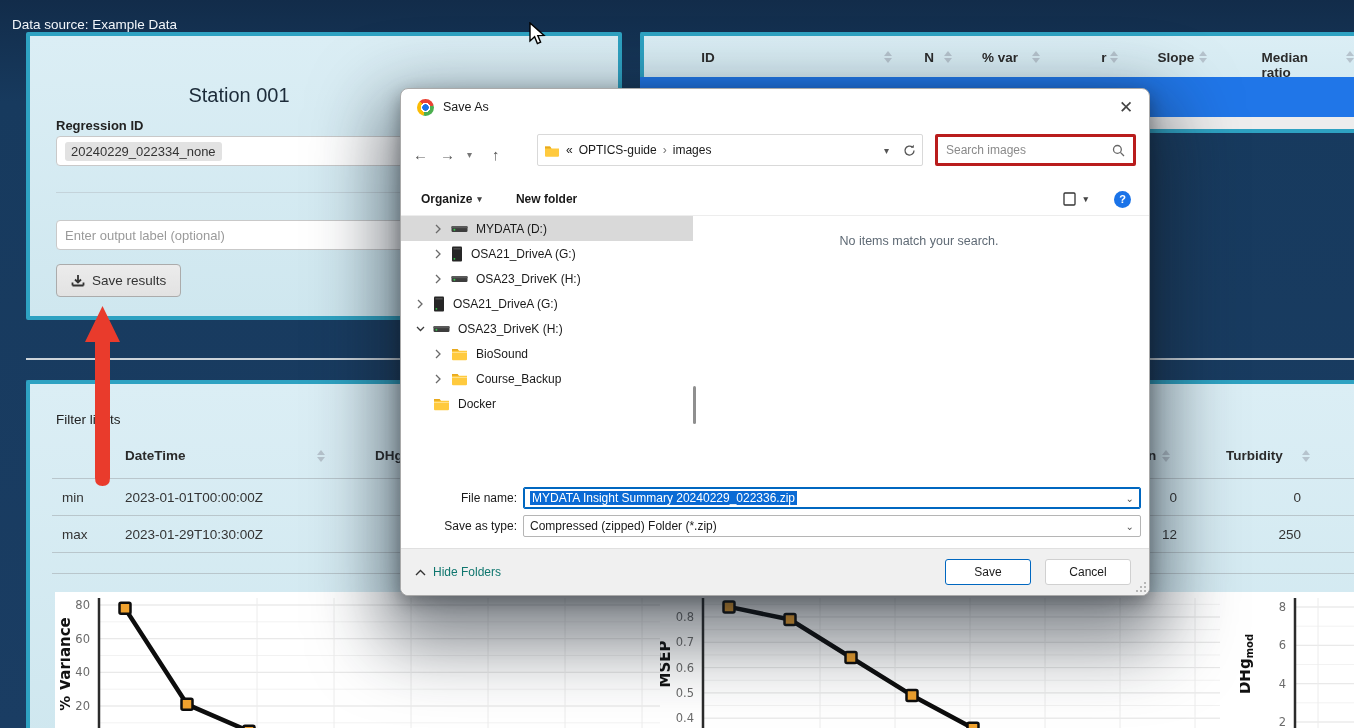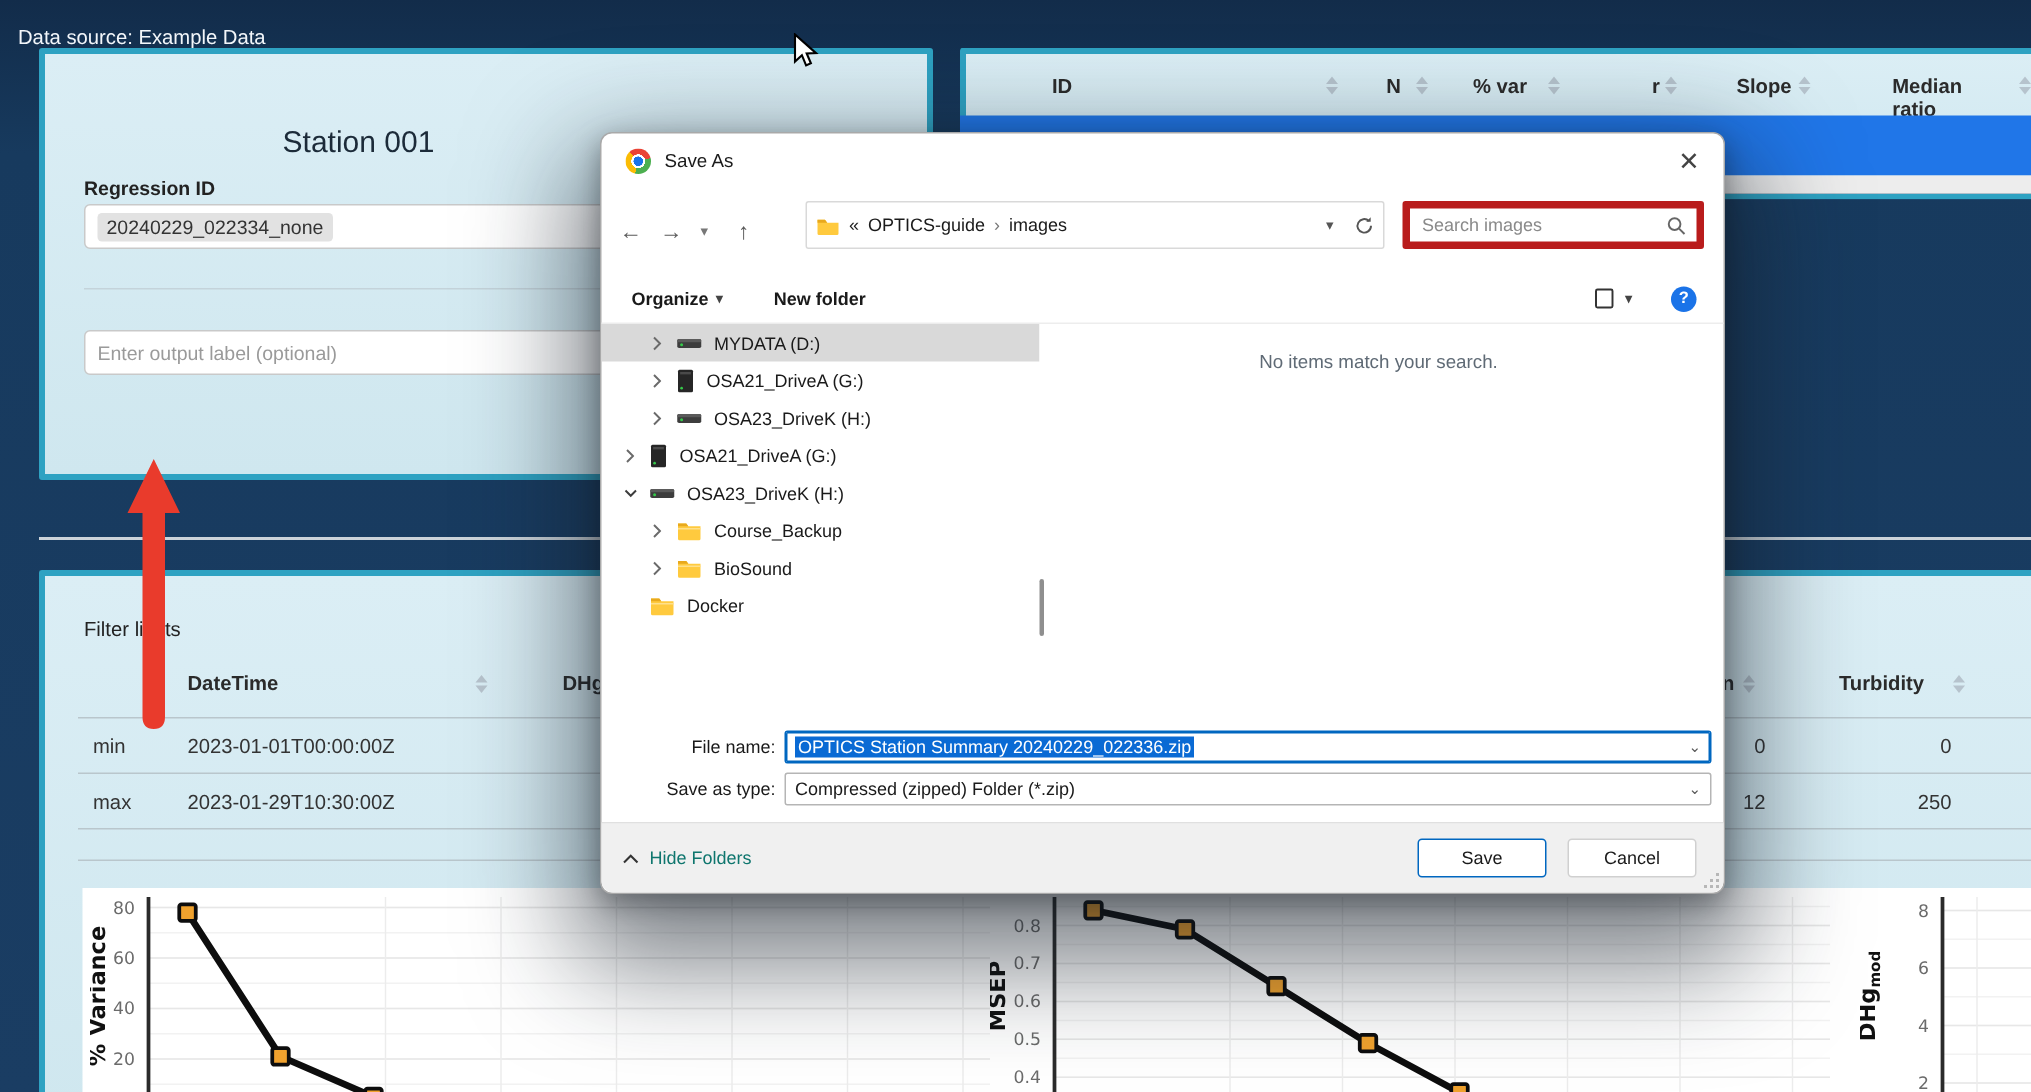--- a/index.html
+++ b/index.html
@@ -61,21 +61,21 @@
     background:radial-gradient(circle at 50% 50%, #1a73e8 0 26%, #fff 27% 38%, rgba(0,0,0,0) 39%),
       conic-gradient(from -45deg,#ea4335 0 120deg,#4caf50 0 240deg,#fbbc05 0 360deg);}
   #dlg-close{position:absolute;right:0;top:0;width:46px;height:36px;display:flex;align-items:center;justify-content:center;
     font-size:17px;color:#444;cursor:pointer;border-top-right-radius:8px;}
   #dlg-nav{position:absolute;left:0;right:0;top:36px;height:58px;display:flex;align-items:center;}
   .navico{color:#5a5a5a;font-size:15px;margin-left:12px;cursor:pointer;}
   .navico.small{font-size:10px;color:#777;}
   #addr-bar{position:absolute;left:136px;top:45px;width:386px;height:32px;border:1px solid #d9d9d9;border-radius:2px;
     display:flex;align-items:center;padding:0 6px;gap:6px;box-sizing:border-box;}
   #addr-bar .grow{flex:1;}
-  #search-box{position:absolute;left:534px;top:45px;width:201px;height:32px;border:5px solid #b91c1c;border-radius:2px;
+  #search-box{position:absolute;left:534px;top:45px;width:201px;height:32px;border:3px solid #b91c1c;border-radius:2px;
     display:flex;align-items:center;box-sizing:border-box;}
   #search-box input{border:none;outline:none;flex:1;font-size:12px;padding:0 8px;color:#333;font-family:"Liberation Sans",sans-serif;}
   #search-box input::placeholder{color:#8a8a8a;}
   #dlg-toolbar{position:absolute;left:0;right:0;top:94px;height:32px;display:flex;align-items:center;}
   .tbtn{margin-left:20px;color:#1a1a1a;cursor:pointer;display:flex;align-items:center;gap:5px;font-weight:bold;}
   #dlg-body{position:absolute;left:0;right:0;top:126px;bottom:112px;border-top:1px solid #ededed;}
   #tree{position:absolute;left:0;top:0;bottom:0;width:292px;overflow:hidden;}
   .trow{position:relative;height:25px;display:flex;align-items:center;gap:8px;cursor:pointer;}
   .trow.selected{background:#d9d9d9;}
   .tchev{width:10px;display:flex;justify-content:center;color:#5f5f5f;flex:none;}
@@ -109,20 +109,29 @@
   <div id="datasource">Data source: Example Data</div>
 
   <div class="panel" id="station-panel">
     <div id="station-title">Station 001</div>
     <div class="field-label" style="left:26px;top:82px;">Regression ID</div>
     <div class="text-input" style="left:26px;top:100px;width:540px;height:30px;">
       <span class="chip">20240229_022334_none</span>
     </div>
     <div class="sep-line" style="left:26px;top:156px;width:540px;"></div>
     <input class="text-input" style="left: 26px; top: 184px; width: 540px; height: 30px;" placeholder="Enter output label (optional)">
+    <button id="save-results">
+      <span style="display:flex;">
+        <svg width="14" height="14" viewBox="0 0 14 14">
+            <path d="M7 1v7M4 5.5 7 8.5 10 5.5" stroke="#333" stroke-width="1.8" fill="none"></path>
+            <path d="M1.5 11.5h11M1.5 8.5v3M12.5 8.5v3" stroke="#333" stroke-width="1.8" fill="none"></path>
+          </svg>
+      </span>
+      <span>Save results</span>
+    </button>
   </div>
 
   <div class="panel" id="results-panel">
     <div id="results-header">
         <span class="hdrcell" style="left: 64px;">ID</span>
         <span class="sort" style="left: 240px; top: 15px;">
           <i class="up"></i>
           <i class="dn"></i>
         </span>
         <span class="hdrcell" style="left: 285px;">N</span>
@@ -431,36 +440,36 @@
                 <path d="M1 1 5 5 1 9" stroke="#6a6a6a" stroke-width="1.3" fill="none"></path>
               </svg>
             </span>
             <span style="display: flex;">
               <svg width="17" height="14" viewBox="0 0 17 14">
                 <path d="M1 2h5.5l1.4 1.8H16v8.4a1 1 0 0 1-1 1H2a1 1 0 0 1-1-1z" fill="#ffca3e"></path>
                 <path d="M1 2h5.5l1.4 1.8H1z" fill="#e8a91d"></path>
                 <path d="M1 5h15v1H1z" fill="#ffe08a"></path>
               </svg>
             </span>
-            <span class="tlabel">Course_Backup</span>
+            <span class="tlabel">BioSound</span>
           </div>
           <div class="trow" style="padding-left: 32px;">
             <span class="tchev">
               <svg width="6" height="10" viewBox="0 0 6 10">
                 <path d="M1 1 5 5 1 9" stroke="#6a6a6a" stroke-width="1.3" fill="none"></path>
               </svg>
             </span>
             <span style="display: flex;">
               <svg width="17" height="14" viewBox="0 0 17 14">
                 <path d="M1 2h5.5l1.4 1.8H16v8.4a1 1 0 0 1-1 1H2a1 1 0 0 1-1-1z" fill="#ffca3e"></path>
                 <path d="M1 2h5.5l1.4 1.8H1z" fill="#e8a91d"></path>
                 <path d="M1 5h15v1H1z" fill="#ffe08a"></path>
               </svg>
             </span>
-            <span class="tlabel">BioSound</span>
+            <span class="tlabel">Course_Backup</span>
           </div>
           <div class="trow" style="padding-left: 32px;">
             <span style="display: flex;">
               <svg width="17" height="14" viewBox="0 0 17 14">
                 <path d="M1 2h5.5l1.4 1.8H16v8.4a1 1 0 0 1-1 1H2a1 1 0 0 1-1-1z" fill="#ffca3e"></path>
                 <path d="M1 2h5.5l1.4 1.8H1z" fill="#e8a91d"></path>
                 <path d="M1 5h15v1H1z" fill="#ffe08a"></path>
               </svg>
             </span>
             <span class="tlabel">Docker</span>
@@ -468,21 +477,21 @@
         </div>
       <div id="tree-scrollbar"></div>
       <div id="files-pane">
         <div id="empty-msg">No items match your search.</div>
       </div>
     </div>
 
     <div class="formrow" style="bottom:86px;">
       <span class="formlabel">File name:</span>
       <div class="formfield" style="border:1px solid #0067c0;box-shadow:0 0 0 1px #0067c0 inset;">
-        <span class="grow"><span class="selected-text">OPTICS Station Summary 20240229_022336.zip</span></span>
+        <span class="grow"><span class="selected-text">MYDATA Insight Summary 20240229_022336.zip</span></span>
         <span class="chev-small">⌄</span>
       </div>
     </div>
     <div class="formrow" style="bottom:58px;">
       <span class="formlabel">Save as type:</span>
       <div class="formfield" style="border-color:#b5b5b5;">
         <span class="grow">Compressed (zipped) Folder (*.zip)</span>
         <span class="chev-small">⌄</span>
       </div>
     </div>

